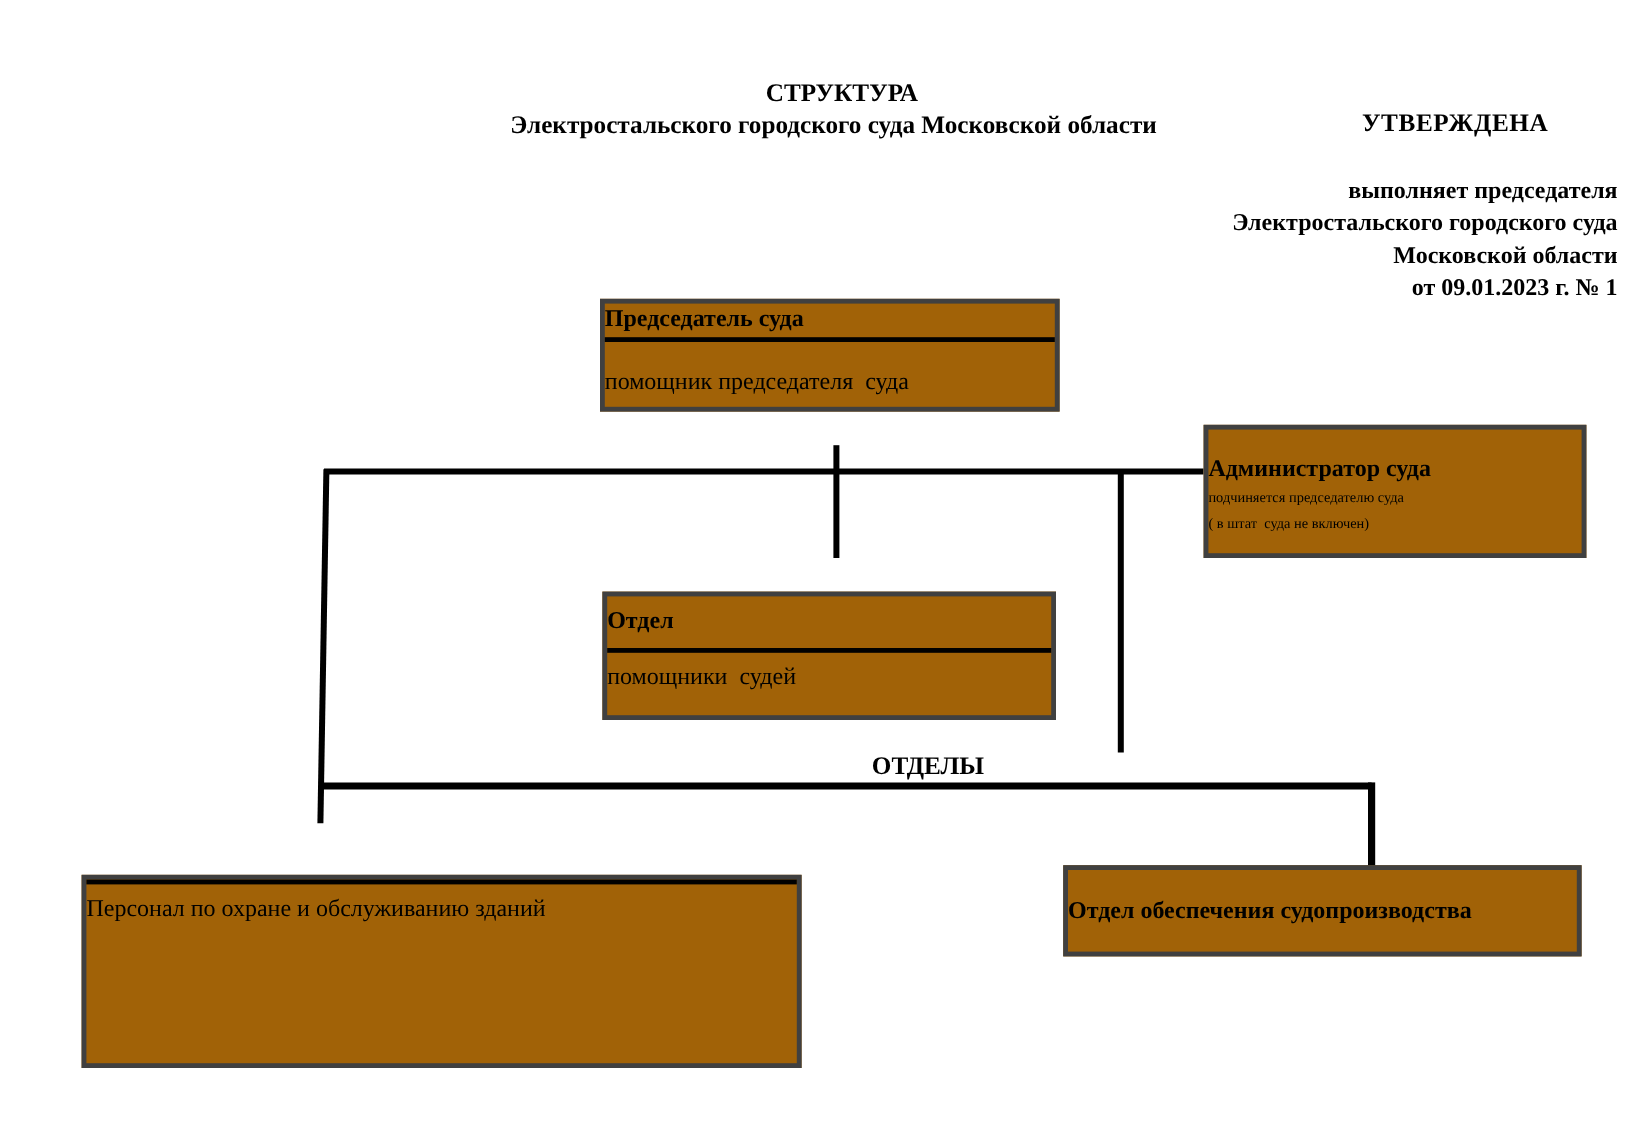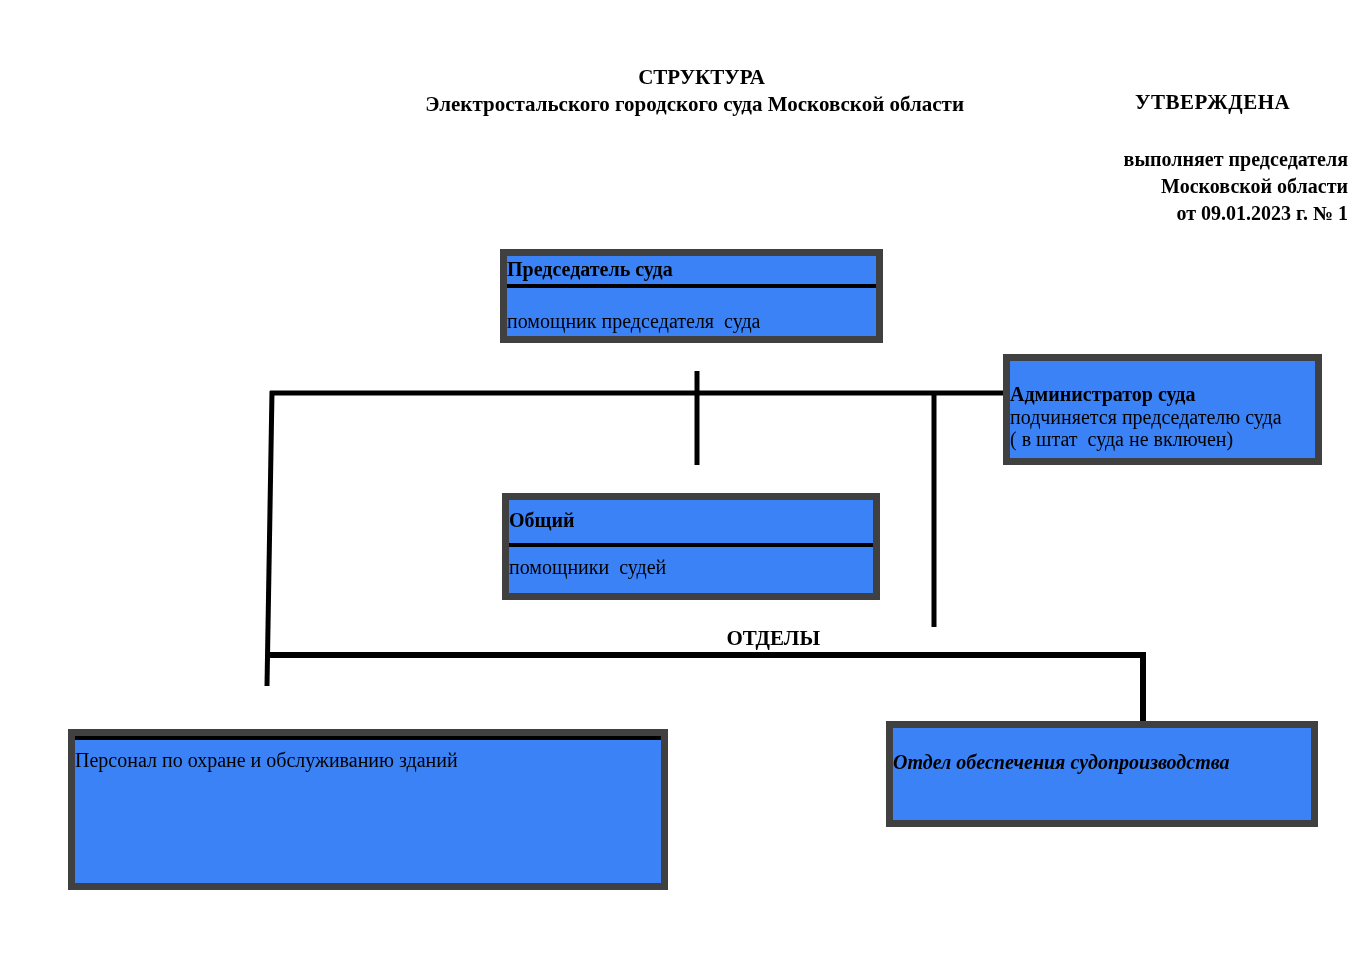--- a/index.html
+++ b/index.html
@@ -17,45 +17,45 @@
   .ctr { }
   .pre { white-space: pre-wrap; }
 
   .doc-title-line1 { left: 465px; top: 64px; width: 300px; font-size: 21px; line-height: 26px; }
   .doc-title-line2 { left: 362px; top: 91px; width: 602px; font-size: 21px; line-height: 26px; }
   .approved-label  { left: 1135px; top: 90px; font-size: 21px; line-height: 24px; letter-spacing: 0.5px; }
   .approval-block  { right: 15px; top: 146px; width: 460px; text-align: right; font-size: 20px; line-height: 27px; }
 
   .box {
     position: absolute;
-    border: 7px solid #404040;
+    border: 4px solid #404040;
     box-sizing: border-box;
-    background: #3b82f6;
+    background: #a16207;
   }
   .divider { border-top: 4px solid #000; }
 
   .chairman-box { left: 500px; top: 249px; width: 383px; height: 94px; }
   .chairman-title { height: 28px; font-size: 20px; line-height: 27px; }
   .chairman-body  { font-size: 20px; line-height: 24px; padding-top: 21px; }
 
   .admin-box { left: 1003px; top: 354px; width: 319px; height: 111px; }
   .admin-title { font-size: 20px; line-height: 24px; padding-top: 6px; margin-top: 15px; }
-  .admin-note  { font-size: 20px; line-height: 22px; }
+  .admin-note  { font-size: 12px; line-height: 22px; }
 
   .judges-box { left: 502px; top: 493px; width: 378px; height: 107px; }
   .judges-title { height: 43px; font-size: 20px; line-height: 24px; padding-top: 8px; box-sizing: border-box; }
   .judges-body  { font-size: 20px; line-height: 24px; padding-top: 8px; }
 
   .departments-label { left: 560px; top: 626px; width: 260px; font-size: 21px; line-height: 24px; }
 
   .general-box { left: 68px; top: 729px; width: 600px; height: 161px; }
   .general-top { height: 87px; box-sizing: border-box; padding-top: 6px; font-size: 20px; line-height: 26px; }
   .general-bottom { font-size: 20px; line-height: 24px; padding-top: 8px; }
 
-  .proceedings-box { left: 886px; top: 721px; width: 432px; height: 106px; font-style: italic; }
+  .proceedings-box { left: 886px; top: 721px; width: 432px; height: 76px; }
   .proceedings-title { padding-top: 22px; font-size: 20px; line-height: 24px; }
 
   svg.connectors { position: absolute; left: 0; top: 0; }
 </style>
 </head>
 <body>
 
 <div class="canvas">
 
   <svg class="connectors" width="1363" height="955" viewBox="0 0 1363 955">
@@ -66,38 +66,39 @@
     <line x1="268" y1="655" x2="1143" y2="655" stroke-width="6" stroke="#000000"></line>
     <line x1="1143" y1="652" x2="1143" y2="723" stroke-width="6" stroke="#000000"></line>
   </svg>
 
   <div class="abs doc-title-line1 ctr b">СТРУКТУРА</div>
   <div class="abs doc-title-line2 ctr b">Электростальского городского суда Московской области</div>
   <div class="abs approved-label b">УТВЕРЖДЕНА</div>
 
   <div class="abs approval-block b">
     <div>выполняет председателя</div>
+    <div>Электростальского городского суда</div>
     <div>Московской области</div>
     <div>от 09.01.2023 г. № 1</div>
   </div>
 
   <div class="box chairman-box">
     <div class="ctr b pre chairman-title">Председатель суда</div>
     <div class="divider"></div>
     <div class="ctr pre chairman-body">помощник председателя  суда</div>
   </div>
 
   <div class="box admin-box">
     <div class="ctr b pre admin-title">Администратор суда</div>
     <div class="ctr pre admin-note">подчиняется председателю суда</div>
     <div class="ctr pre admin-note">( в штат  суда не включен)</div>
   </div>
 
   <div class="box judges-box">
-    <div class="ctr b pre judges-title">Общий</div>
+    <div class="ctr b pre judges-title">Отдел</div>
     <div class="divider"></div>
     <div class="ctr pre judges-body">помощники  судей</div>
   </div>
 
   <div class="abs departments-label ctr b">ОТДЕЛЫ</div>
 
   <div class="box general-box">
     <div class="divider"></div>
     <div class="ctr pre general-bottom">Персонал по охране и обслуживанию зданий</div>
   </div>

